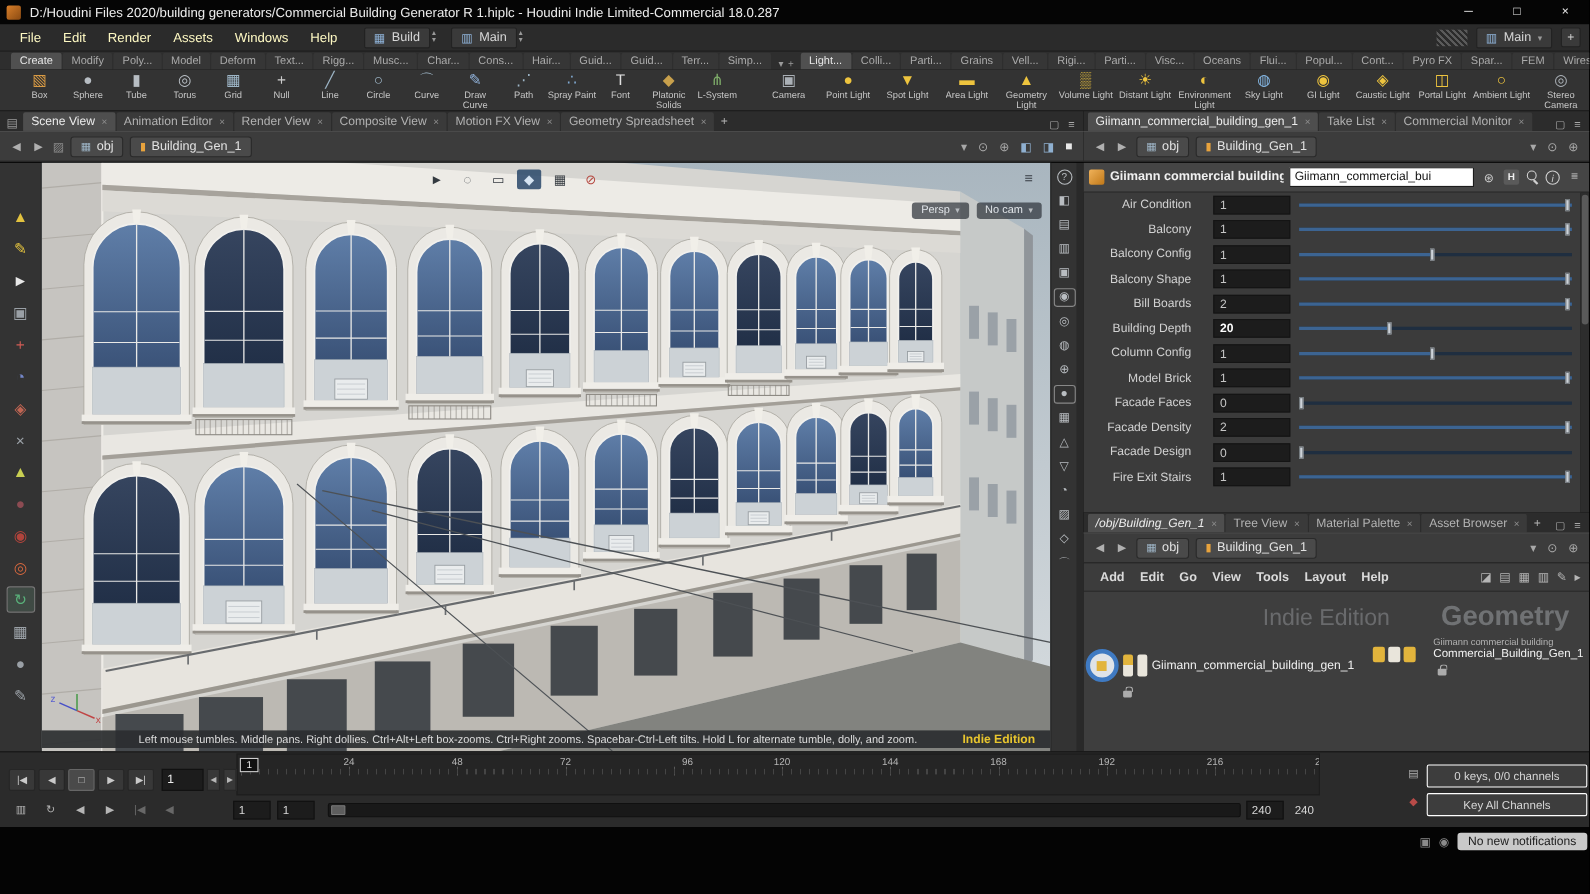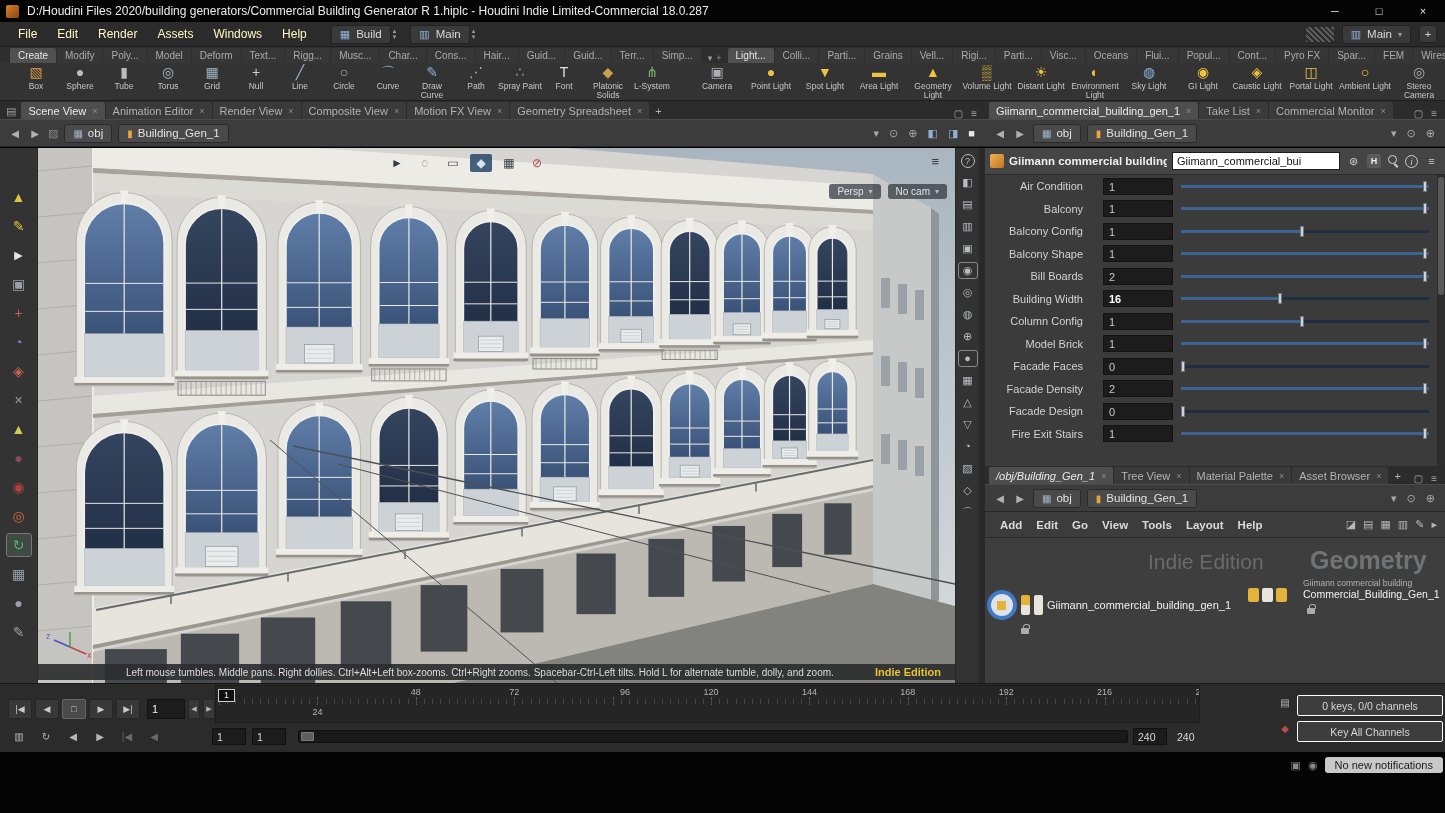--- a/index.html
+++ b/index.html
@@ -976,26 +976,26 @@
       <div class="param-row">
         <div class="plabel">Bill Boards</div>
         <div class="pfield">2</div>
         <div class="pslider">
           <div class="pgroove"></div>
           <div class="pfill" style="width: 100%;"></div>
           <div class="phandle" style="left: calc(100% - 6px);"></div>
         </div>
       </div>
       <div class="param-row">
-        <div class="plabel">Building Width</div>
-        <div class="pfield bold">16</div>
+        <div class="plabel">Building Depth</div>
+        <div class="pfield bold">20</div>
         <div class="pslider">
           <div class="pgroove"></div>
-          <div class="pfill" style="width: 40%;"></div>
-          <div class="phandle" style="left: calc(40% - 2.4px);"></div>
+          <div class="pfill" style="width: 33%;"></div>
+          <div class="phandle" style="left: calc(33% - 1.98px);"></div>
         </div>
       </div>
       <div class="param-row">
         <div class="plabel">Column Config</div>
         <div class="pfield">1</div>
         <div class="pslider">
           <div class="pgroove"></div>
           <div class="pfill" style="width: 49%;"></div>
           <div class="phandle" style="left: calc(49% - 2.94px);"></div>
         </div>
@@ -1135,21 +1135,21 @@
       <div id="node2-name">Commercial_Building_Gen_1</div>
     </div>
     <span class="lock" id="node2-lock"></span>
   </div>
 
   <div id="timeline" class="abs">
     <div id="ruler">
       <div class="ticks-major"></div>
       <div class="ticks-minor"></div>
       <div id="rulnums">
-          <span class="rulnum" style="left: 91.4px; margin-top: 20px;">24</span>
+          <span class="rulnum" style="left: 91.4px;">24</span>
           <span class="rulnum" style="left: 189.8px;">48</span>
           <span class="rulnum" style="left: 288.2px;">72</span>
           <span class="rulnum" style="left: 399px;">96</span>
           <span class="rulnum" style="left: 485px;">120</span>
           <span class="rulnum" style="left: 583.4px;">144</span>
           <span class="rulnum" style="left: 681.8px;">168</span>
           <span class="rulnum" style="left: 780.2px;">192</span>
           <span class="rulnum" style="left: 878.6px;">216</span>
           <span class="rulnum" style="left: 977px;">240</span>
         </div>

